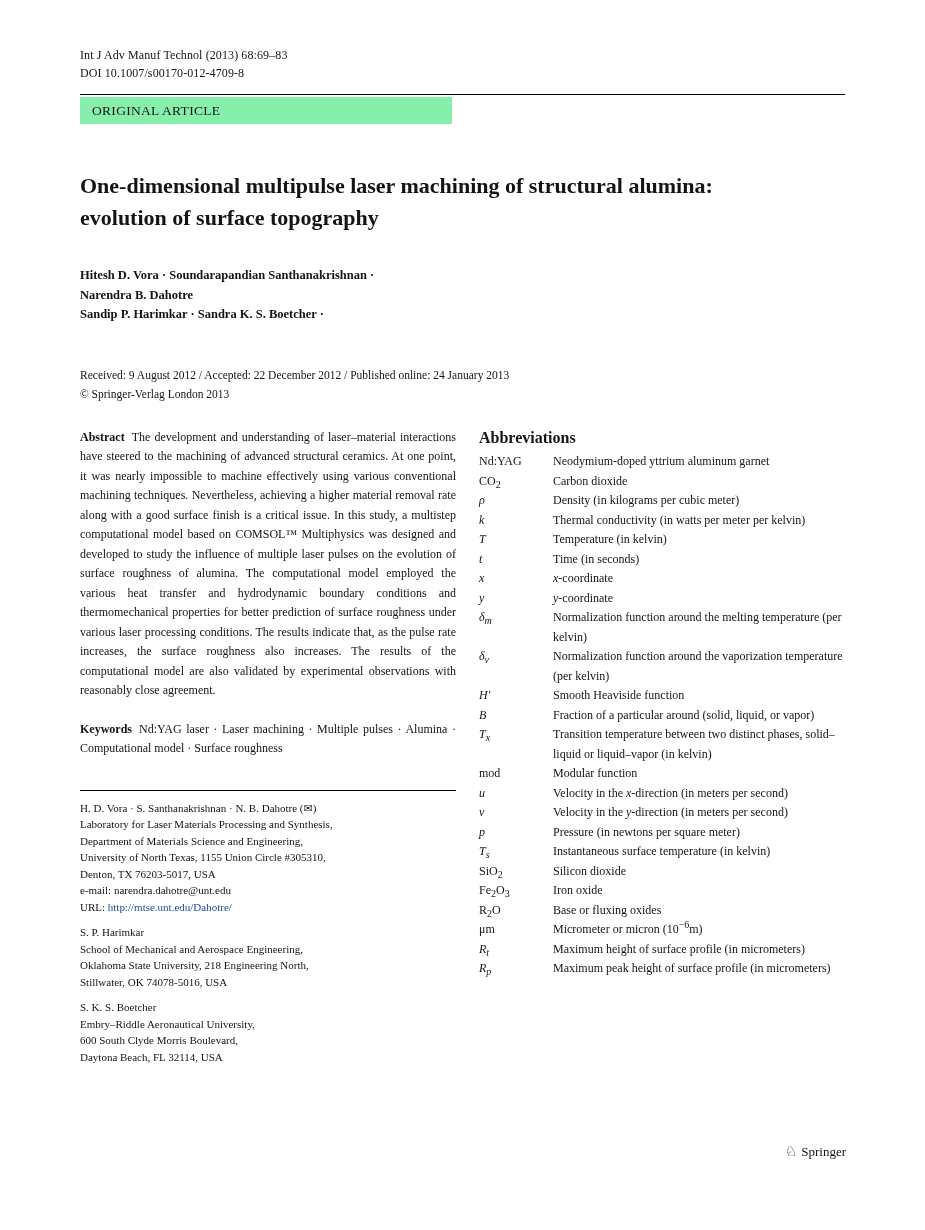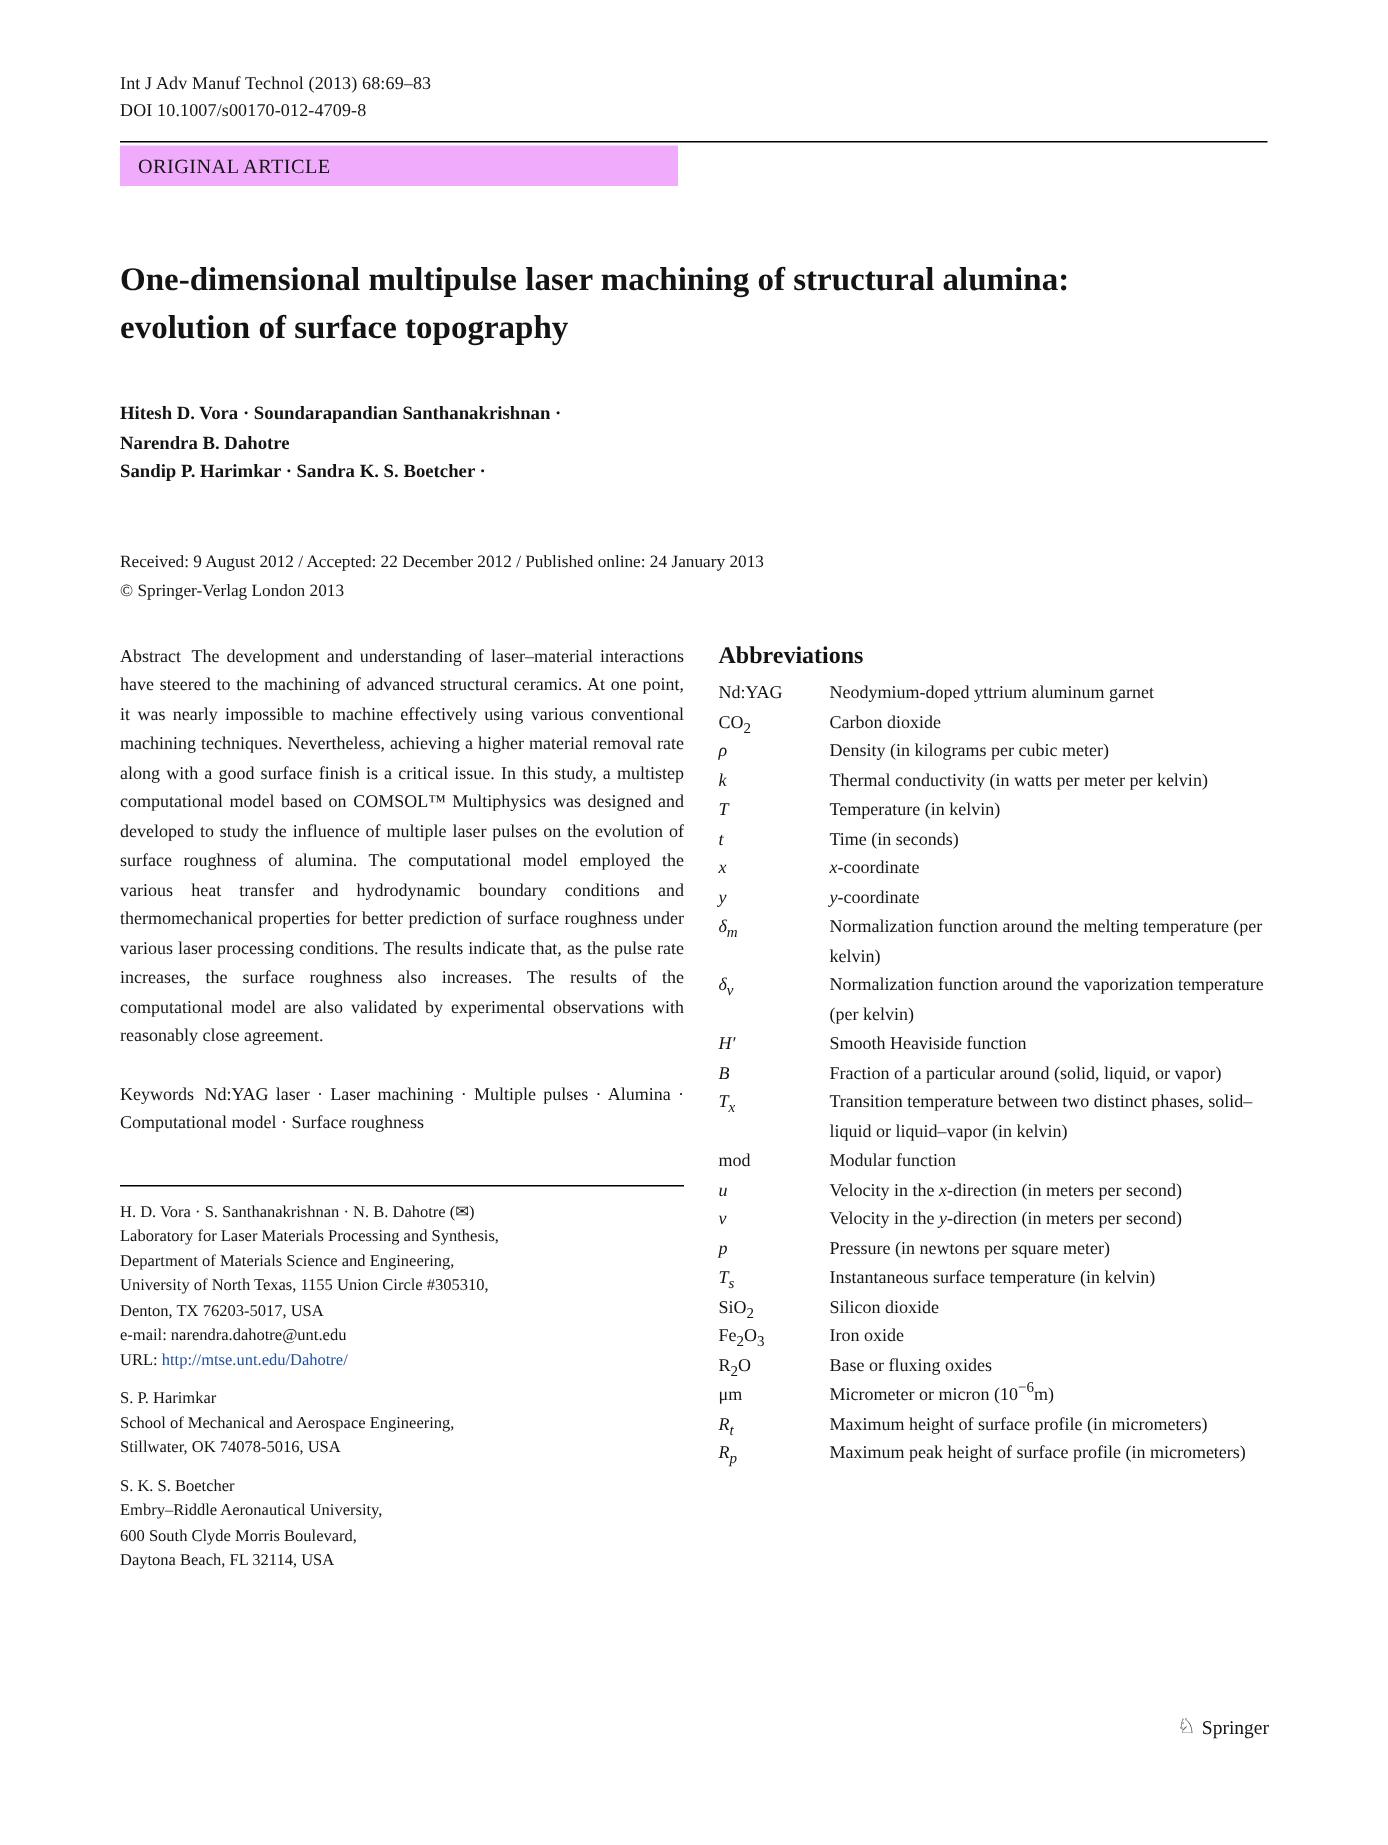--- a/index.html
+++ b/index.html
@@ -8,35 +8,35 @@
     font-family:"Liberation Serif","DejaVu Serif",serif;
     color:#141414;
   }
   .page { position:relative; width:925px; height:1230px; overflow:hidden; background:#fff; }
   .content { padding:47px 80px 0 80px; }
 
   .journal-line, .doi-line { font-size:12px; line-height:17px; letter-spacing:.1px; }
   .doi-line { margin-top:1px; }
   .header-rule { border:0; border-top:1.7px solid #000; margin-top:12px; }
   .article-type {
-    margin-top:2px; width:372px; height:27px; background:#f0abfc;
+    margin-top:2px; width:372px; height:27px; background:#86efac;
     font-size:13.5px; letter-spacing:.3px; display:flex; align-items:center; padding-left:12px;
   }
 
   .title { margin-top:46px; width:680px; font-size:22px; line-height:31.5px; font-weight:bold; }
   .authors { margin-top:33px; font-weight:bold; font-size:12.5px; line-height:19.5px; }
   .dates { margin-top:43px; font-size:11.5px; line-height:15px; }
   .copyright { margin-top:4px; font-size:11.5px; line-height:15px; }
 
   .columns { display:flex; margin-top:26px; }
   .col-left { width:376px; margin-right:23px; }
   .col-right { width:366px; }
 
   .abstract { font-size:12px; line-height:19.5px; text-align:justify; }
-  .run-head { font-weight:normal; margin-right:7px; }
+  .run-head { font-weight:bold; margin-right:7px; }
   .keywords { margin-top:19px; font-size:12px; line-height:19.5px; text-align:justify; }
 
   .aff-rule { border:0; border-top:1px solid #000; margin-top:31px; width:100%; }
   .affiliations { margin-top:9px; font-size:11px; line-height:16.5px; }
   .aff-block { margin-bottom:9px; }
   .link { color:#1f4fa0; text-decoration:none; }
 
   .abbr-heading { font-weight:bold; font-size:16px; line-height:19.5px; margin-bottom:5px; }
   .abbr-row { display:flex; font-size:12px; line-height:19.5px; }
   .abbr-term { width:74px; flex:none; }
@@ -94,20 +94,21 @@
               <div class="aff-line"><span>Laboratory for Laser Materials Processing and Synthesis,</span></div>
               <div class="aff-line"><span>Department of Materials Science and Engineering,</span></div>
               <div class="aff-line"><span>University of North Texas, 1155 Union Circle #305310,</span></div>
               <div class="aff-line"><span>Denton, TX 76203-5017, USA</span></div>
               <div class="aff-line"><span>e-mail: narendra.dahotre@unt.edu</span></div>
               <div class="aff-line"><span>URL: </span><a class="link" href="#">http://mtse.unt.edu/Dahotre/</a></div>
             </div>
             <div class="aff-block">
               <div class="aff-line"><span>S. P. Harimkar</span></div>
               <div class="aff-line"><span>School of Mechanical and Aerospace Engineering,</span></div>
+              <div class="aff-line"><span>Oklahoma State University, 218 Engineering North,</span></div>
               <div class="aff-line"><span>Stillwater, OK 74078-5016, USA</span></div>
             </div>
             <div class="aff-block">
               <div class="aff-line"><span>S. K. S. Boetcher</span></div>
               <div class="aff-line"><span>Embry–Riddle Aeronautical University,</span></div>
               <div class="aff-line"><span>600 South Clyde Morris Boulevard,</span></div>
               <div class="aff-line"><span>Daytona Beach, FL 32114, USA</span></div>
             </div>
           </div>
       </div>

